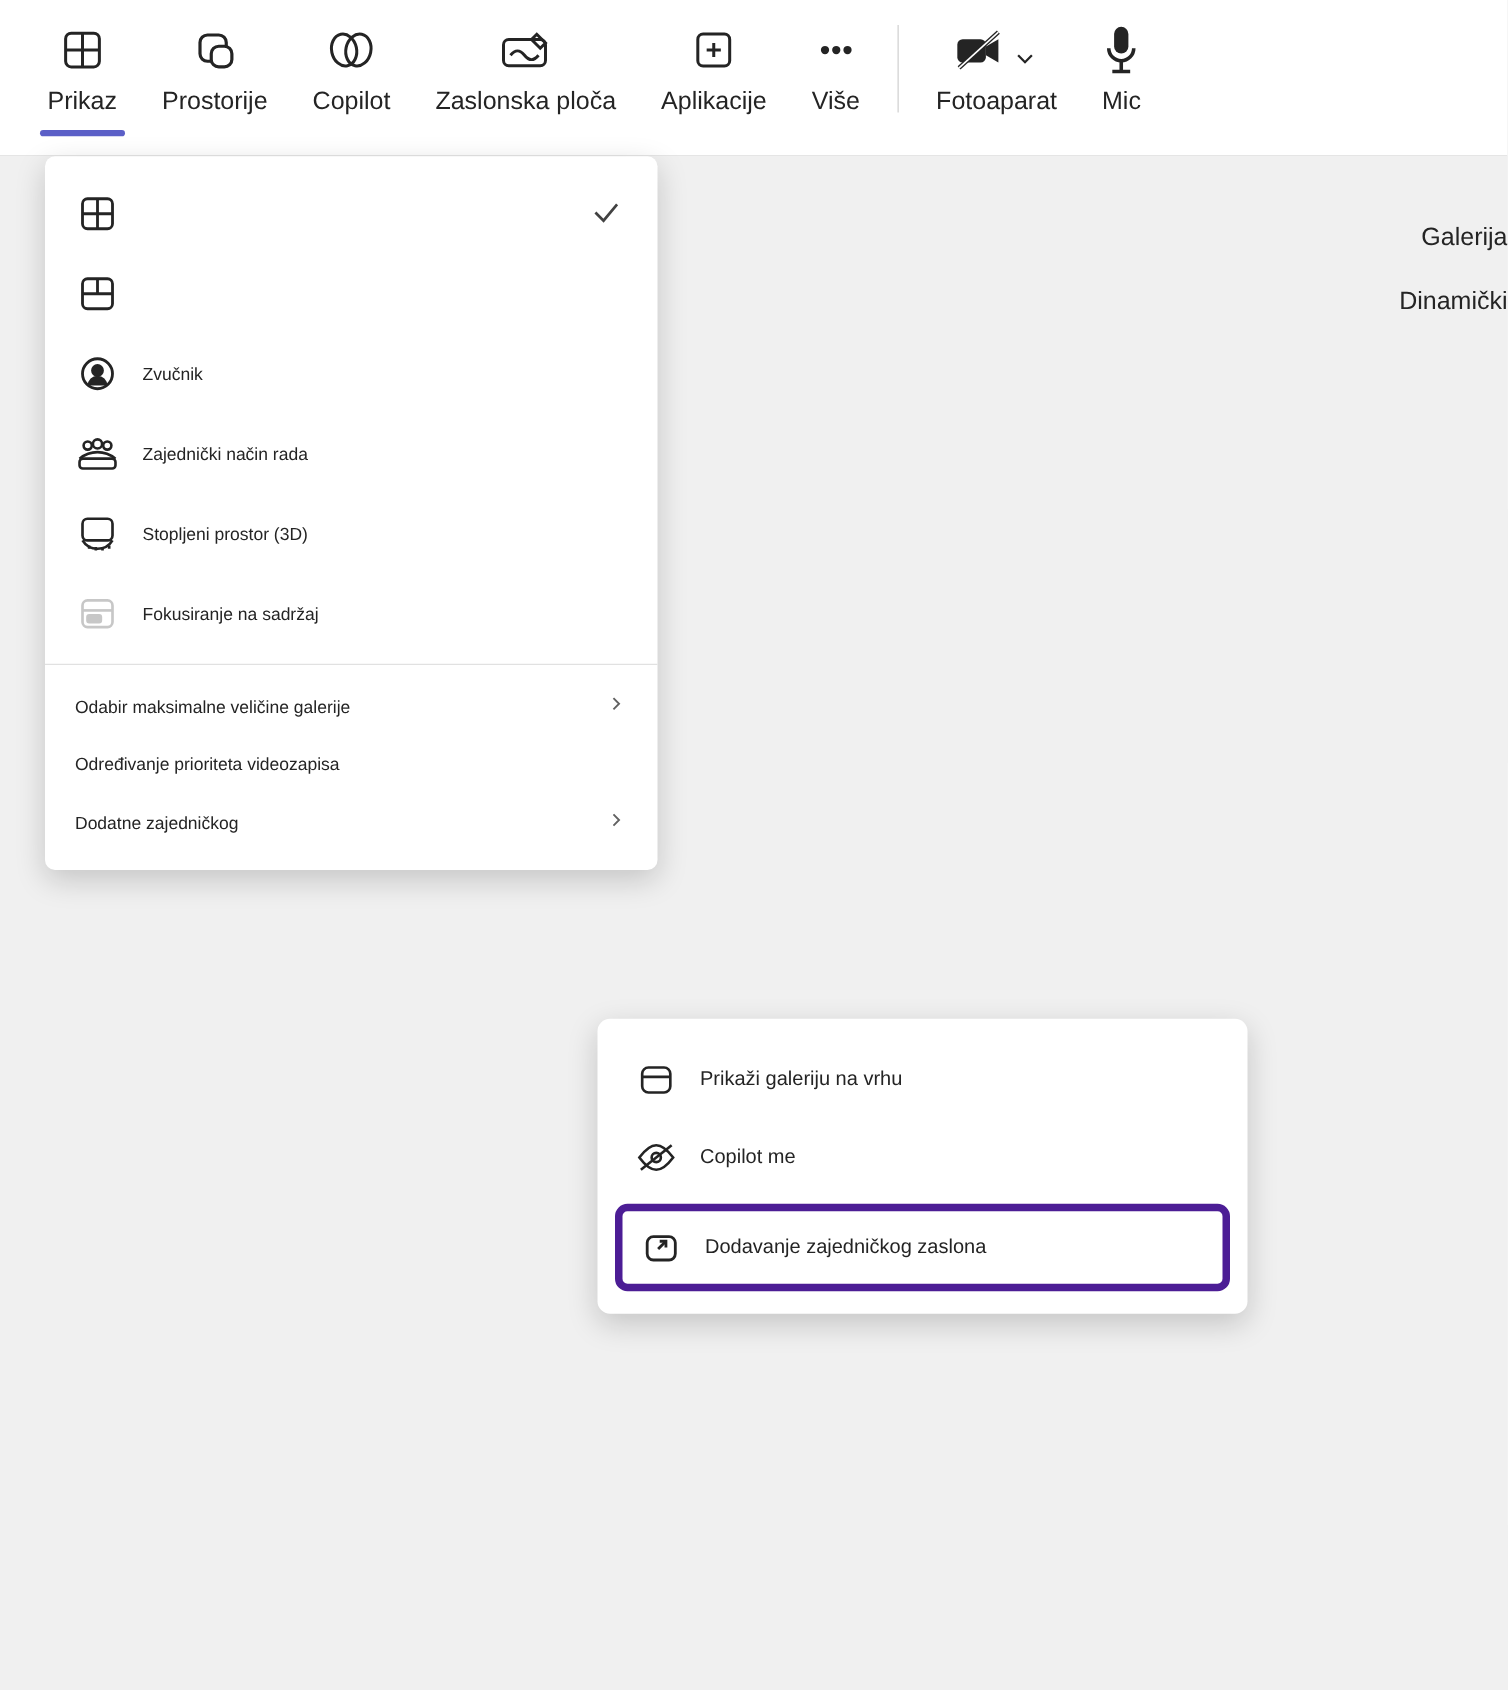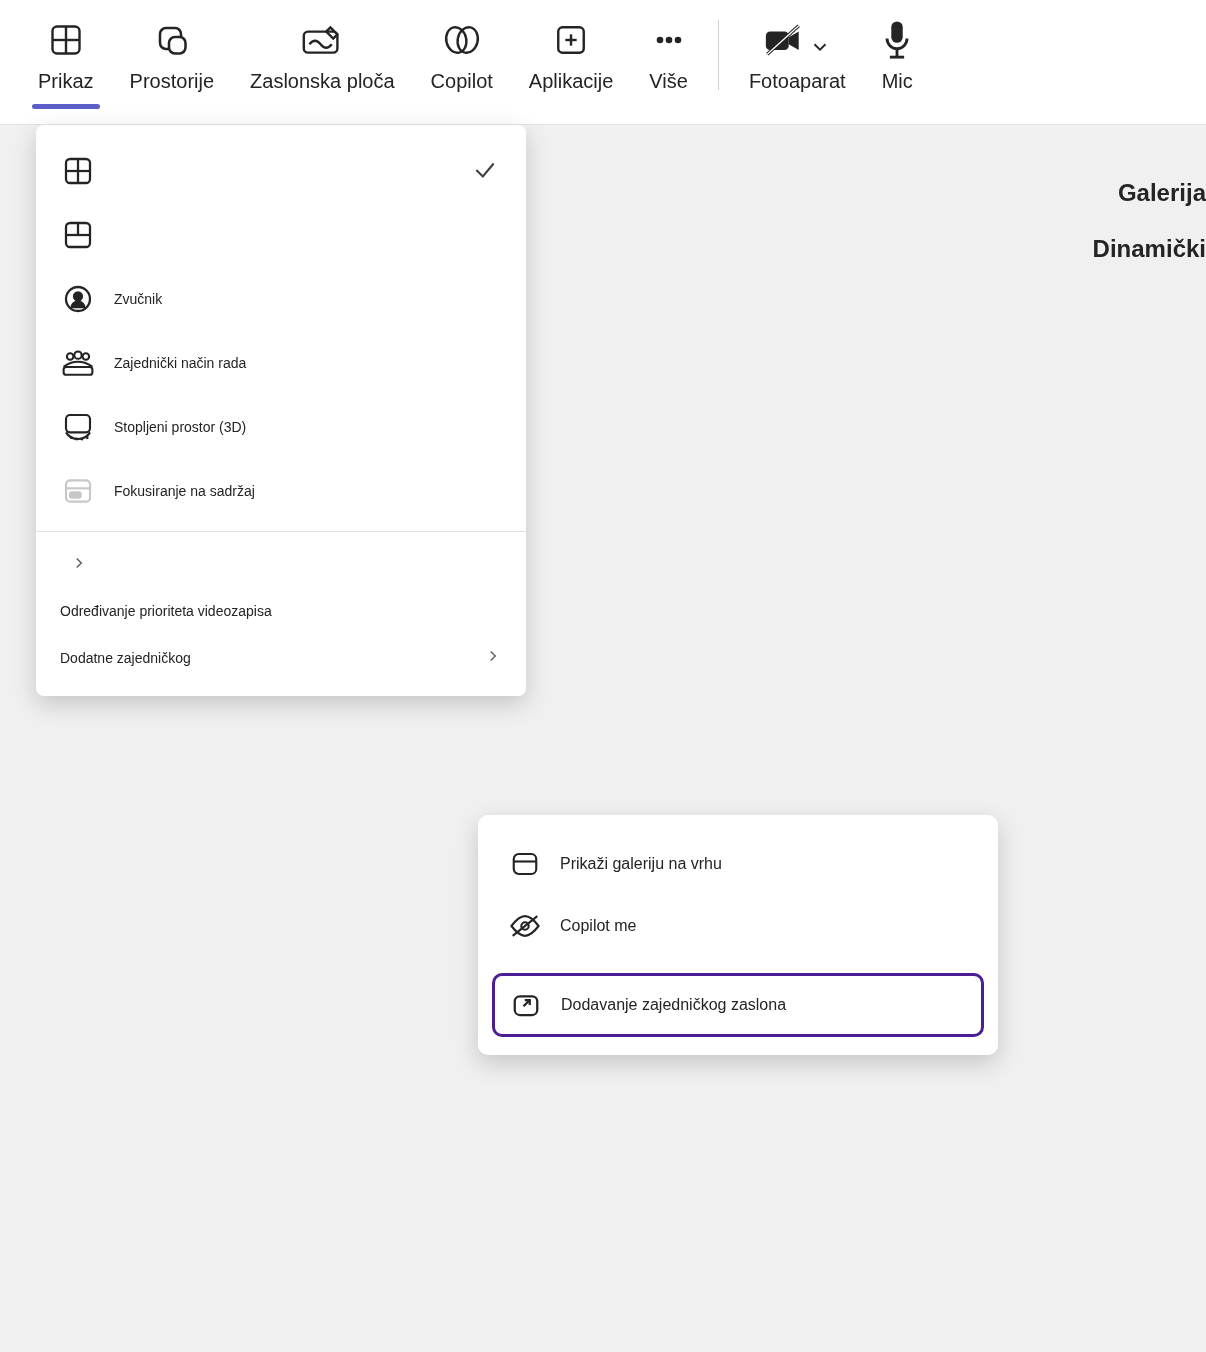--- a/index.html
+++ b/index.html
@@ -61,23 +61,22 @@
     position: relative;
     width: 100%;
     height: calc(1352px - 125px);
     background: #f0f0f0;
   }
   .side-labels {
     position: absolute;
     right: 0;
     top: 40px;
     text-align: right;
-    font-size: 24px;
+    font-size: 20px;
     color: #242424;
-    font-weight: bold;
   }
   .side-labels div { padding: 14px 0; }
 
   .dropdown {
     position: absolute;
     left: 36px;
     top: 0px;
     width: 490px;
     background: #fff;
     border-radius: 8px;
@@ -133,24 +132,24 @@
     color: #242424;
     cursor: pointer;
     border-radius: 8px;
   }
   .sm-item .sm-icon {
     width: 34px; height: 34px;
     margin-right: 18px;
     display:flex; align-items:center; justify-content:center;
   }
   .sm-item.highlight {
-    border: 3px solid #4c1d95;
+    border: 6px solid #4c1d95;
     border-radius: 10px;
     padding: 12px 14px;
-    margin-top: 16px;
+    margin-top: 6px;
   }
 </style>
 </head>
 <body>
 
 <div class="toolbar">
 
   <div class="tool-item">
     <span class="tool-icon">
       <svg width="36" height="36" viewBox="0 0 24 24" fill="none" stroke="#242424" stroke-width="1.6">
@@ -168,37 +167,37 @@
       <svg width="36" height="36" viewBox="0 0 24 24" fill="none" stroke="#242424" stroke-width="1.7">
         <rect x="4" y="4" width="14" height="14" rx="4"></rect>
           <rect x="10" y="10" width="11" height="11" rx="4" fill="#fff"></rect>
       </svg>
     </span>
     <span class="tool-label">Prostorije</span>
   </div>
 
   <div class="tool-item">
     <span class="tool-icon">
+      <svg width="40" height="36" viewBox="0 0 28 24" fill="none" stroke="#242424" stroke-width="1.7">
+        <ellipse cx="10" cy="12" rx="7" ry="9" transform="rotate(-12 10 12)"></ellipse>
+        <ellipse cx="18" cy="12" rx="7" ry="9" transform="rotate(12 18 12)"></ellipse>
+      </svg>
+    </span>
+    <span class="tool-label">Copilot</span>
+  </div>
+
+  <div class="tool-item">
+    <span class="tool-icon">
       <svg width="42" height="36" viewBox="0 0 30 24" fill="none" stroke="#242424" stroke-width="1.7">
         <rect x="2" y="6" width="24" height="15" rx="3"></rect>
         <path d="M6 15 q4 -5 8 0 q4 5 8 0"></path>
         <path d="M21 3 l5 5 -3 3 -5 -5 z"></path>
       </svg>
     </span>
     <span class="tool-label">Zaslonska ploča</span>
-  </div>
-
-  <div class="tool-item">
-    <span class="tool-icon">
-      <svg width="40" height="36" viewBox="0 0 28 24" fill="none" stroke="#242424" stroke-width="1.7">
-        <ellipse cx="10" cy="12" rx="7" ry="9" transform="rotate(-12 10 12)"></ellipse>
-        <ellipse cx="18" cy="12" rx="7" ry="9" transform="rotate(12 18 12)"></ellipse>
-      </svg>
-    </span>
-    <span class="tool-label">Copilot</span>
   </div>
 
   <div class="tool-item">
     <span class="tool-icon">
       <svg width="34" height="34" viewBox="0 0 24 24" fill="none" stroke="#242424" stroke-width="1.7">
         <rect x="3" y="3" width="18" height="18" rx="3"></rect>
           <line x1="12" y1="8" x2="12" y2="16"></line>
           <line x1="8" y1="12" x2="16" y2="12"></line>
       </svg>
     </span>
@@ -332,20 +331,21 @@
           <line x1="3" y1="9" x2="21" y2="9"></line>
             <rect x="6" y="12" width="8" height="4" rx="1" fill="#9a9a9a"></rect>
         </svg>
       </span>
       <span class="dd-label">Fokusiranje na sadržaj</span>
     </div>
 
     <div class="dd-divider"></div>
 
     <div class="dd-item no-icon">
+      <span class="dd-label">Odabir maksimalne veličine galerije</span>
       <span class="dd-chevron">
         <svg width="18" height="18" viewBox="0 0 24 24" fill="none" stroke="#616161" stroke-width="2">
             <polyline points="9 6 15 12 9 18"></polyline>
           </svg>
       </span>
     </div>
 
     <div class="dd-item no-icon">
       <span class="dd-label">Određivanje prioriteta videozapisa</span>
     </div>

